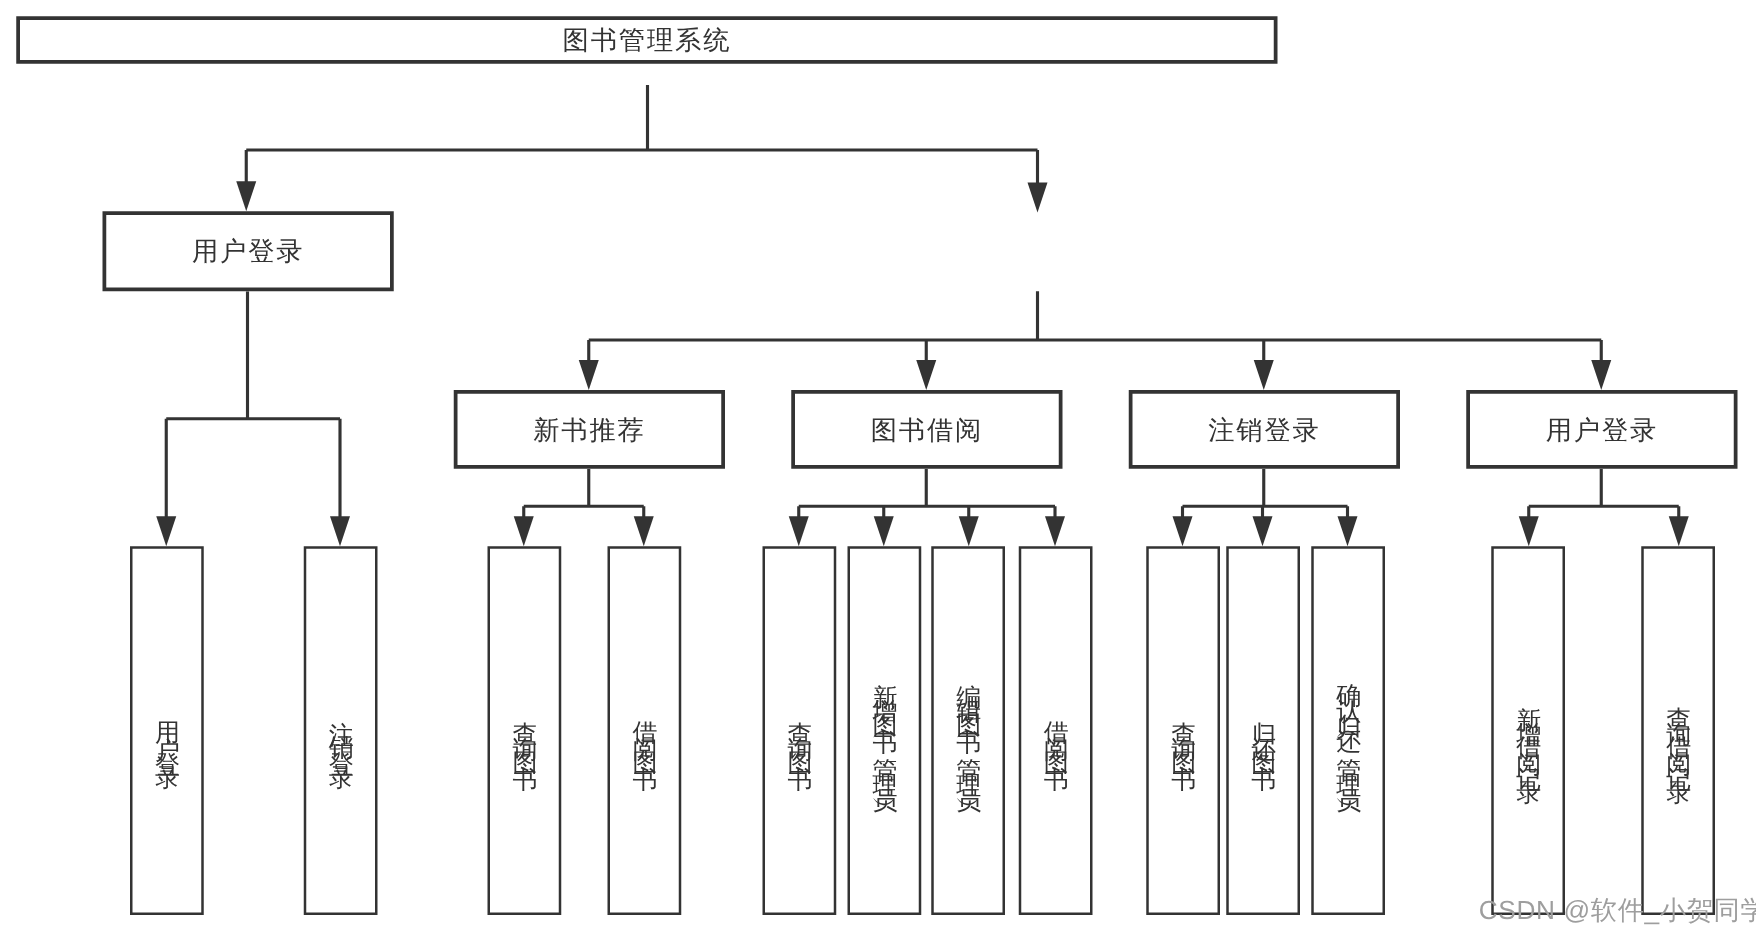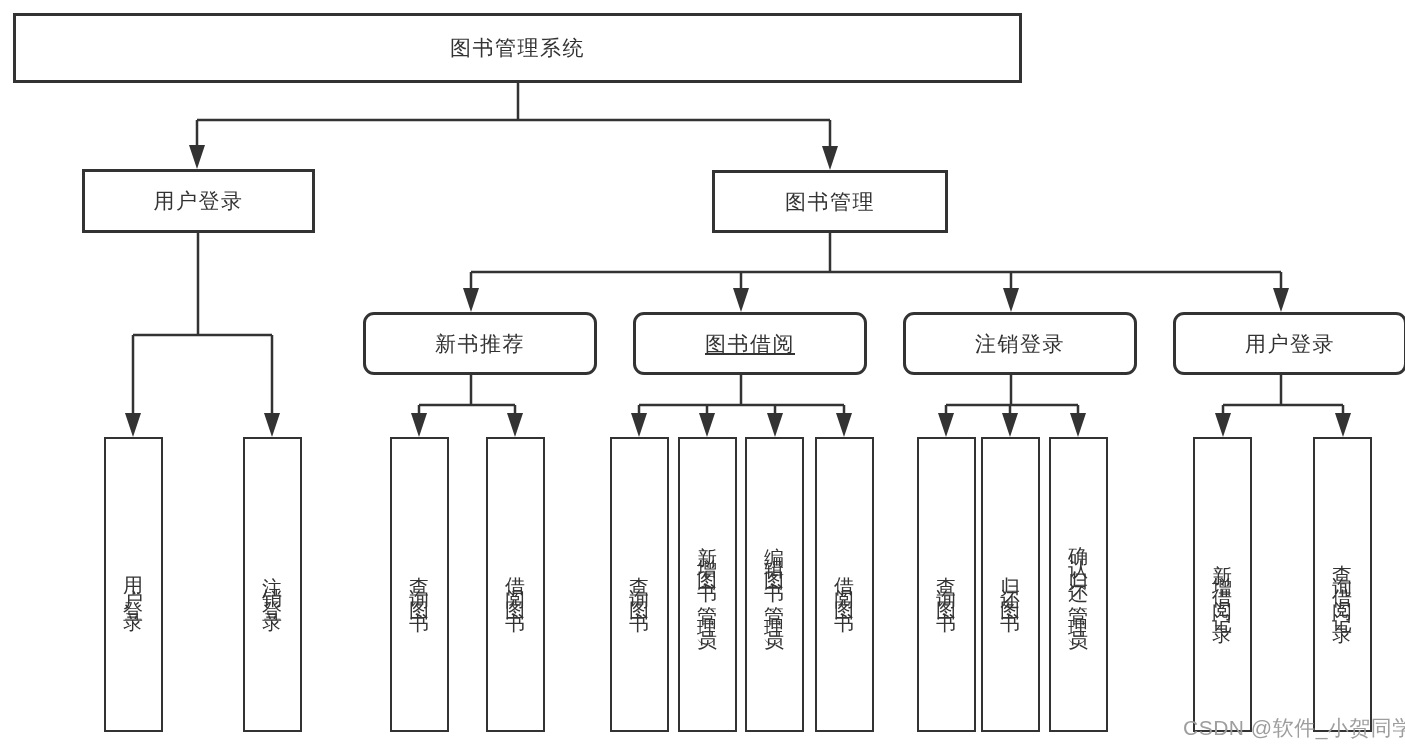--- a/index.html
+++ b/index.html
@@ -32,23 +32,22 @@
     z-index: 2;
   }
   .leaf {
     border-width: 2.5px;
     top: 437px;
     width: 59px;
     height: 295px;
   }
   .l3 {
     top: 312px;
-    width: 234px;
+    width: 217px;
     height: 63px;
-    border-radius: 11px;
   }
   .vlabel {
     writing-mode: vertical-rl;
     text-orientation: mixed;
     line-height: 1;
     letter-spacing: 12px;
     font-size: 20px;
   }
   .watermark {
     position: absolute;
@@ -107,35 +106,32 @@
 
       <polygon points="938,413 954,413 946,437"></polygon>
       <polygon points="1002,413 1018,413 1010,437"></polygon>
       <polygon points="1070,413 1086,413 1078,437"></polygon>
 
       <polygon points="1215,413 1231,413 1223,437"></polygon>
       <polygon points="1335,413 1351,413 1343,437"></polygon>
     </g>
   </svg>
 
-  <div class="box" style="left:13px; top:13px; width:1009px; height:70px;">
+  <div class="box" style="left:13px; top:13px; width:1009px; height:38px;">
     <span>图书管理系统</span>
   </div>
 
   <div class="box" style="left:82px; top:169px; width:233px; height:64px;">
     <span>用户登录</span>
   </div>
-  <div class="box" style="left:712px; top:170px; width:236px; height:63px;">
-    <span>图书管理</span>
-  </div>
 
   <div class="box l3" style="left:363px;">
     <span>新书推荐</span>
   </div>
-  <div class="box l3" style="left:633px;text-decoration:underline;">
+  <div class="box l3" style="left:633px;">
     <span>图书借阅</span>
   </div>
   <div class="box l3" style="left:903px;">
     <span>注销登录</span>
   </div>
   <div class="box l3" style="left:1173px;">
     <span>用户登录</span>
   </div>
 
   <div class="box leaf" style="left:104px;">

